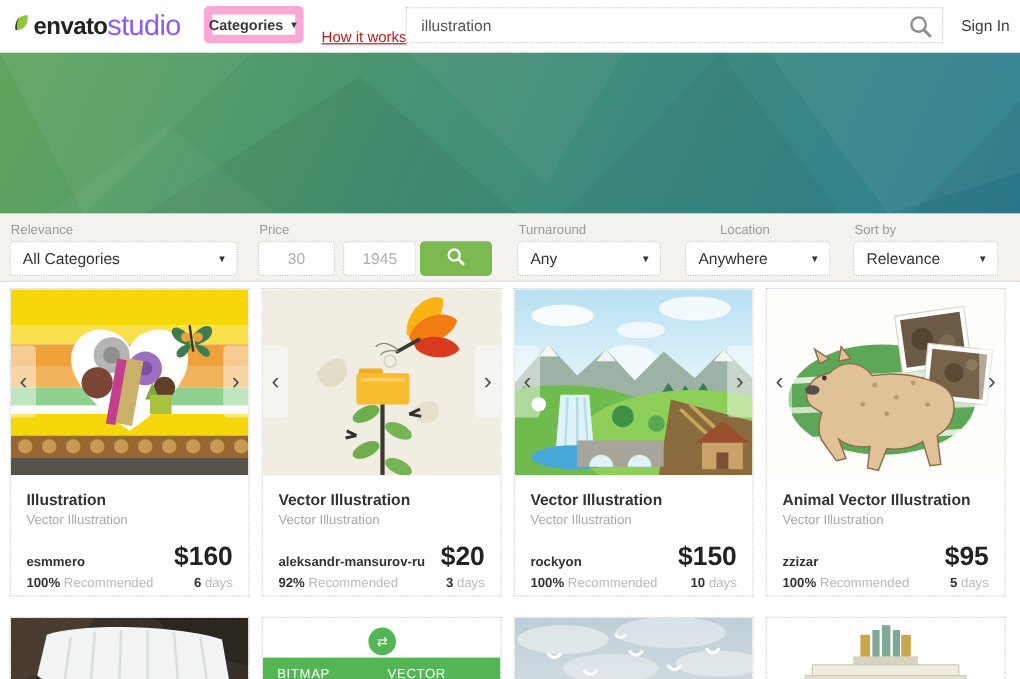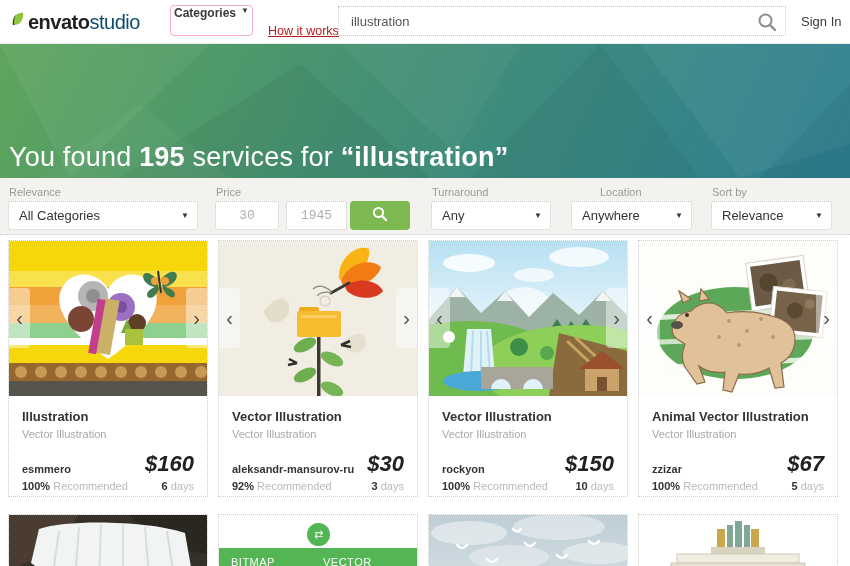--- a/index.html
+++ b/index.html
@@ -6,24 +6,24 @@
   html,body { width:850px; height:566px; overflow:hidden; background:#fff;
     font-family:"Liberation Sans","DejaVu Sans",sans-serif; }
   #page { position:relative; width:850px; height:566px; background:#fff; }
 
   
   #header { position:absolute; top:0; left:0; width:850px; height:44px;
     background:#fff; border-bottom:1px solid #ebebeb; }
   .logo { position:absolute; left:10px; top:9px; height:26px; display:flex; align-items:center; cursor:pointer; }
   .logo svg { margin-right:3px; }
   .logo .envato { font-size:20px; font-weight:700; color:#222; letter-spacing:-0.5px; }
-  .logo .studio { font-size:20px; font-weight:400; color:#0c4a6e; letter-spacing:-0.5px; }
+  .logo .studio { font-size:24px; font-weight:400; color:#8b5cf6; letter-spacing:-0.5px; }
   .cat-btn { position:absolute; left:170px; top:5px; width:83px; height:31px;
-    border:1px solid #f9a8d4; border-radius:4px; background:#fff;
-    font-size:12px; font-weight:700; color:#3a3a3a; display:flex; align-items:flex-start; justify-content:center; cursor:pointer; }
+    border:7px solid #f9a8d4; border-radius:4px; background:#fff;
+    font-size:12px; font-weight:700; color:#3a3a3a; display:flex; align-items:center; justify-content:center; cursor:pointer; }
   .cat-btn .caret { font-size:8px; color:#3a3a3a; margin-left:5px; }
   .how-link { position:absolute; left:268px; top:24px; font-size:12.5px; color:#b91c1c;
     text-decoration:underline; cursor:pointer; }
   .search-box { position:absolute; left:338px; top:6px; width:448px; height:30px;
     border:1px dotted #c9c9c9; background:#fff; }
   .search-box input { position:absolute; left:0; top:0; width:415px; height:28px; border:none; outline:none;
     padding:0 0 0 12px; font-size:13px; color:#555; font-family:inherit; background:transparent; }
   .search-box .mag { position:absolute; right:8px; top:5px; width:20px; height:20px; cursor:pointer; }
   .signin { position:absolute; left:801px; top:14px; font-size:13px; color:#3a3a3a; cursor:pointer; }
 
@@ -37,41 +37,41 @@
   
   #filters { position:absolute; top:178px; left:0; width:850px; height:57px;
     background:#f4f2ef; border-bottom:1px dotted #ccc; }
   .f-label { position:absolute; top:8px; font-size:11px; color:#9a9a9a; }
   .f-select { position:absolute; top:23px; height:29px; background:#fff;
     border:1px dotted #c2c2c2; border-radius:3px; font-size:13px; color:#333;
     display:flex; align-items:center; padding:12px 10px; cursor:pointer; }
   .f-select .caret { position:absolute; right:8px; font-size:8px; color:#333; }
   .f-input { position:absolute; top:23px; height:29px; background:#fff;
     border:1px dotted #c2c2c2; border-radius:3px; font-size:13px; color:#aeaeae;
-    text-align:center; outline:none; font-family:Liberation Mono, monospace; }
+    text-align:center; outline:none; font-family:Liberation Sans, sans-serif; }
   .f-go { position:absolute; left:350px; top:23px; width:60px; height:29px;
     background:#7cb950; border:none; border-radius:4px; cursor:pointer;
     display:flex; align-items:center; justify-content:center; }
 
   
   .card { position:absolute; width:200px; height:257px; background:#fff;
     border:1px dotted #ccc; }
   .card .img { position:relative; width:198px; height:155px; overflow:hidden; }
   .card .img svg { display:block; }
   .arrow { position:absolute; top:47px; width:21px; height:60px;
     background:rgba(255,255,255,0.45); display:flex; align-items:center; justify-content:center;
     font-size:20px; color:#4c4c4c; cursor:pointer; }
   .arrow.prev { left:0; border-radius:0 4px 4px 0; }
   .arrow.next { right:0; border-radius:4px 0 0 4px; }
   .card .title { position:absolute; left:13px; top:168px; font-size:13px; font-weight:700; color:#333; cursor:pointer; }
   .card .subtitle { position:absolute; left:13px; top:187px; font-size:11px; color:#a8a8a8; }
   .card .seller { position:absolute; left:13px; top:222px; font-size:11px; font-weight:700; color:#333; cursor:pointer; }
   .card .rec { position:absolute; left:13px; top:239px; font-size:11px; color:#b9b9b9; }
   .card .rec b { color:#333; font-weight:700; }
-  .card .price { position:absolute; right:13px; top:210px; font-size:22px; font-weight:700; color:#222; text-align:right;font-style:italic; }
+  .card .price { position:absolute; right:13px; top:210px; font-size:22px; font-weight:700; color:#222; text-align:right; }
   .card .days { position:absolute; right:13px; top:239px; font-size:11px; color:#b9b9b9; text-align:center; }
   .card .days b { color:#333; font-weight:700; }
 
   
   .bcard { position:absolute; top:514px; width:200px; height:257px; background:#fff; border:1px dotted #ccc; }
   .bcard .img { position:relative; width:198px; height:155px; overflow:hidden; }
   .badge-circle { position:absolute; left:88px; top:8px; width:23px; height:23px; border-radius:50%;
     background:#53b553; color:#fff; font-size:11px; display:flex; align-items:center; justify-content:center; }
   .bv-bar { position:absolute; left:0; top:33px; width:198px; height:40px; background:#53b553; }
   .bv-bar .bv { position:absolute; top:8px; font-size:11px; color:#fff; letter-spacing:0.5px; }
@@ -116,21 +116,20 @@
   <div id="banner">
     <svg width="850" height="134">
       <polygon points="0,0 210,0 70,134" fill="rgba(255,255,255,0.05)"></polygon>
       <polygon points="120,134 300,20 430,134" fill="rgba(0,0,0,0.05)"></polygon>
       <polygon points="340,0 520,0 455,110" fill="rgba(255,255,255,0.045)"></polygon>
       <polygon points="470,134 600,0 700,134" fill="rgba(0,0,0,0.04)"></polygon>
       <polygon points="640,0 850,0 850,100 740,134" fill="rgba(255,255,255,0.05)"></polygon>
       <polygon points="760,134 850,40 850,134" fill="rgba(0,0,0,0.06)"></polygon>
       <polygon points="40,134 140,60 230,134" fill="rgba(255,255,255,0.04)"></polygon>
     </svg>
-    <h1><span>You found </span><b>195</b><span> services for </span><b>“illustration”</b></h1>
   </div>
 
   <div id="filters">
     <span class="f-label" style="left:9px">Relevance</span>
     <div class="f-select" style="left:8px; width:190px">
       <span>All Categories</span>
       <span class="caret">▼</span>
     </div>
 
     <span class="f-label" style="left:216px">Price</span>
@@ -239,21 +238,21 @@
         <path d="M112,50 C104,44 98,44 94,48 M113,52 C106,50 100,52 98,55" stroke="#8a8a80" stroke-width="1.2" fill="none"></path>
         <circle cx="106" cy="60" r="5" fill="none" stroke="#d8d2c2" stroke-width="1.5"></circle>
       </svg>
       <div class="arrow prev">‹</div>
       <div class="arrow next">›</div>
     </div>
     <div class="title">Vector Illustration</div>
     <div class="subtitle">Vector Illustration</div>
     <div class="seller">aleksandr-mansurov-ru</div>
     <div class="rec"><b>92%</b> <span>Recommended</span></div>
-    <div class="price">$30</div>
+    <div class="price">$20</div>
     <div class="days"><b>3</b> <span>days</span></div>
   </div>
 
   <div class="card" style="left:428px; top:240px">
     <div class="img">
       <svg width="198" height="155" viewBox="0 0 198 155">
         <defs>
           <linearGradient id="sky3" x1="0" y1="0" x2="0" y2="1">
             <stop offset="0" stop-color="#b8e0f2"></stop>
               <stop offset="1" stop-color="#eef8fc"></stop>
@@ -337,21 +336,21 @@
             <circle cx="80" cy="96" r="2"></circle>
         </g>
       </svg>
       <div class="arrow prev">‹</div>
       <div class="arrow next">›</div>
     </div>
     <div class="title">Animal Vector Illustration</div>
     <div class="subtitle">Vector Illustration</div>
     <div class="seller">zzizar</div>
     <div class="rec"><b>100%</b> <span>Recommended</span></div>
-    <div class="price">$67</div>
+    <div class="price">$95</div>
     <div class="days"><b>5</b> <span>days</span></div>
   </div>
 
   <div class="bcard" style="left:8px">
     <div class="img">
       <svg width="198" height="155" viewBox="0 0 198 155">
         <rect width="198" height="155" fill="#35302a"></rect>
         <polygon points="0,0 70,0 40,40 0,55" fill="#4a3c30"></polygon>
         <polygon points="120,0 198,0 198,40 150,28" fill="#2a2620"></polygon>
         <path d="M30,14 C60,4 140,6 176,18 L182,52 L150,60 C110,72 70,70 36,58 L22,48 Z" fill="#f2f4f4"></path>

